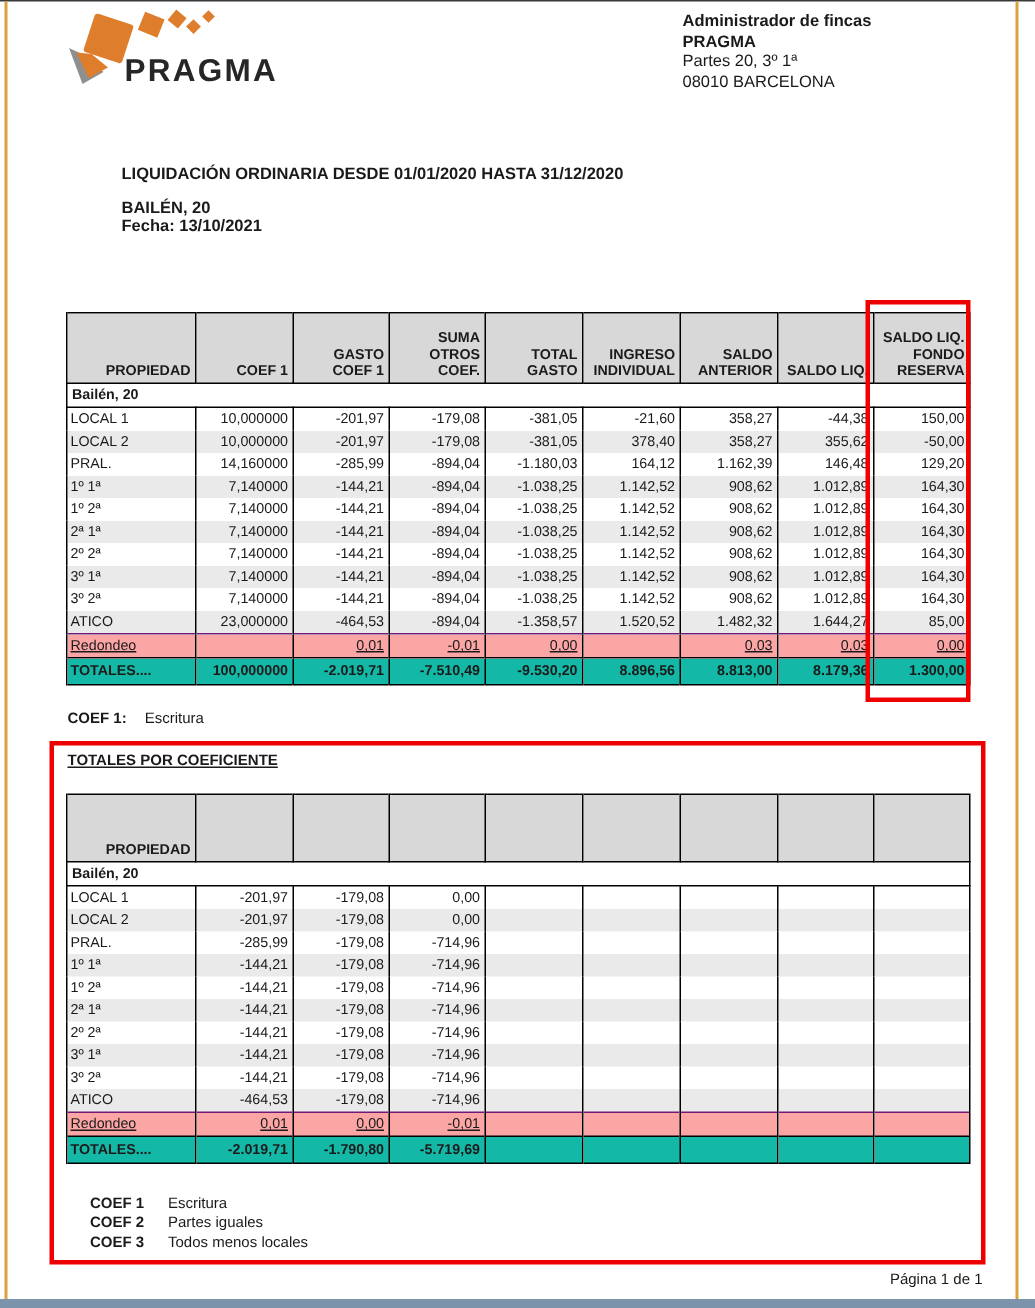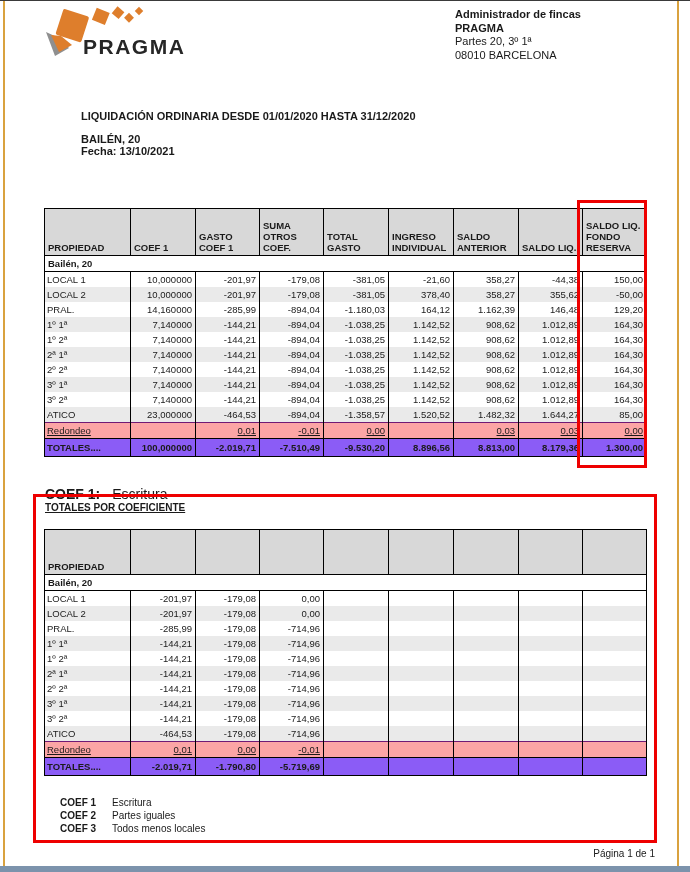--- a/index.html
+++ b/index.html
@@ -29,44 +29,44 @@
   table.datatable {
     border-collapse:collapse; table-layout:fixed; width:602px;
     font-size:9.5px; background:#fff;
   }
   table.datatable { border:1.5px solid #000; }
   .datatable th, .datatable td {
     border-left:1px solid #000; border-right:1px solid #000;
     padding:0 3px; overflow:hidden; white-space:nowrap; height:15px;
   }
   .datatable thead th {
-    background:#d8d8d8; font-weight:bold; text-align:left; vertical-align:bottom;
+    background:#d8d8d8; font-weight:bold; text-align:right; vertical-align:bottom;
     white-space:pre-line; border-bottom:1.5px solid #000; padding-bottom:2px; line-height:11px;
   }
   #table1 thead th { height:44px; }
   #table2 thead th { height:42px; }
   .datatable tr.group td {
     font-weight:bold; text-align:left; border-bottom:1px solid #000; background:#fff;
   }
   .datatable td.label { text-align:left; padding-left:2px;margin-left:28px; }
   .datatable td.num { text-align:right; }
   .datatable tr.alt td { background:#eaeaea; }
   .datatable tr.rounding td { border-top:1px solid #701a75; background:#fca5a5;text-decoration:underline; }
-  .datatable tr.totals td { border-top:1.5px solid #000; font-weight:bold; height:17px; background:#8b5cf6; }
+  .datatable tr.totals td { border-top:1.5px solid #000; font-weight:bold; height:17px; background:#14b8a6; }
 
   #table1-wrap { left:44px; top:208px; }
   #table2-wrap { left:44px; top:529px; }
 
   
   .red-box { position:absolute; border:3px solid #ee0000; pointer-events:none; }
   #red-box-column { left:577px; top:200px; width:64px; height:262px; }
   #red-box-section { left:33px; top:494px; width:618px; height:343px; }
 
   
-  .coef-note { left:45px; top:486px; font-size:14px; }
+  .coef-note { left:45px; top:474px; font-size:10px; }
   .coef-note .lbl { font-weight:bold; margin-right:12px; }
   .section-title { left:45px; top:502px; font-size:10px; font-weight:bold; text-decoration:underline; }
 
   
   .legend { left:60px; top:796px; font-size:10px; line-height:13px; }
   .legend .lbl { display:inline-block; width:52px; font-weight:bold; }
 
   .page-number { right:35px; top:848px; font-size:10px; }
 </style>
 </head>

